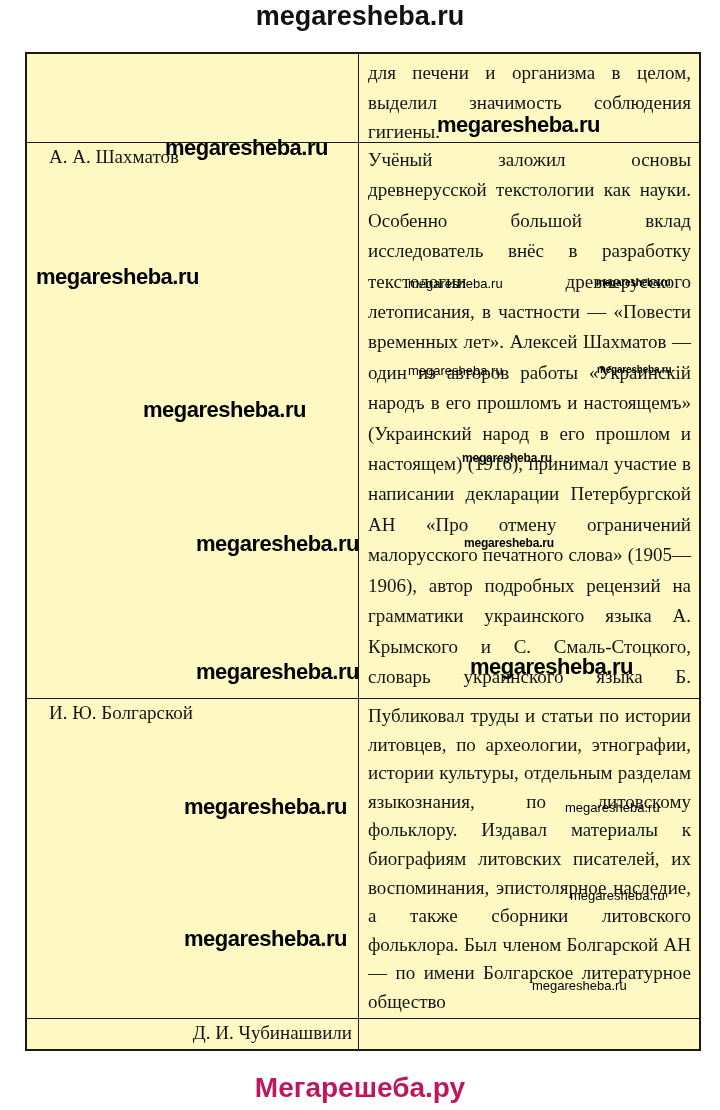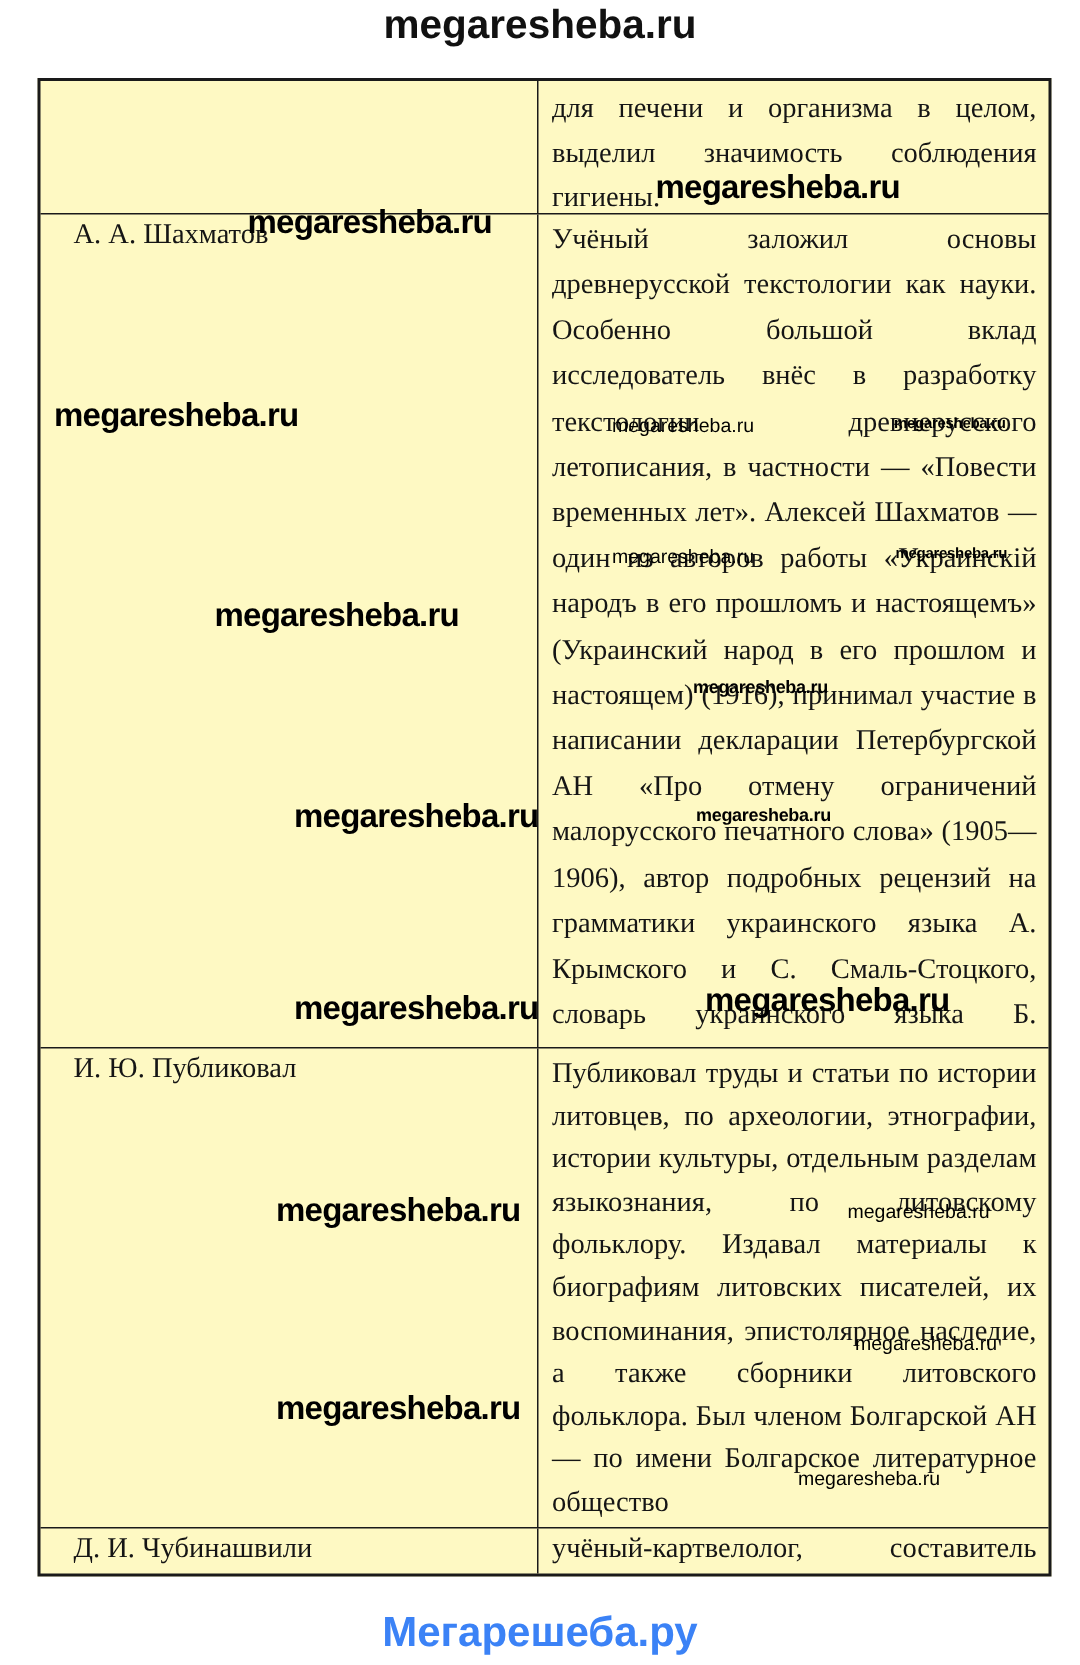--- a/index.html
+++ b/index.html
@@ -18,21 +18,21 @@
     text-align:center;
     font-family:"Liberation Sans", sans-serif;
     font-weight:700;font-size:27px;line-height:30px;
     color:#111;
   }
   .site-footer{
     position:absolute;top:1072px;left:0;width:100%;
     text-align:center;
     font-family:"Liberation Sans", sans-serif;
     font-weight:700;font-size:28px;line-height:32px;
-    color:#3b82f6;
+    color:#be185d;
   }
   
   .ref-table{
     position:absolute;left:25px;top:52px;width:676px;
     border:2px solid #1a1a1a;
     box-sizing:border-box;
     background:#fef9c3;
   }
   .row{display:flex;box-sizing:border-box;border-top:1.5px solid #1a1a1a;}
   .row-1{height:88px;border-top:none;}
@@ -49,21 +49,21 @@
   .cell.right{
     flex:1;
     padding:3px 8px 0 9px;
     font-size:19px;
     text-align:justify;
   }
   .row-1 .right{line-height:29.5px;padding-top:4px;}
   .row-2 .right{line-height:30.4px;padding-top:2px;}
   .row-3 .right{line-height:28.6px;padding-top:3px;}
   .row-4 .right{line-height:25px;padding-top:1px;text-align-last:justify;}
-  .row-4 .left{line-height:25px;padding-top:1px;}
+  .row-4 .left{line-height:25px;padding-top:1px;text-align:right;}
   
   .wm{
     position:absolute;
     font-family:"Liberation Sans", sans-serif;
     color:#000;
     white-space:nowrap;
     line-height:1;
     z-index:5;
   }
   .wm-b{font-size:22px;font-weight:700;letter-spacing:-0.5px;}
@@ -84,27 +84,26 @@
       <div class="cell left"></div>
       <div class="cell right">для печени и организма в целом, выделил значимость соблюдения гигиены.</div>
     </div>
 
     <div class="row row-2">
       <div class="cell left">А. А. Шахматов</div>
       <div class="cell right">Учёный заложил основы древнерусской текстологии как науки. Особенно большой вклад исследователь внёс в разработку текстологии древнерусского летописания, в частности — «Повести временных лет». Алексей Шахматов — один из авторов работы «Украинскій народъ в его прошломъ и настоящемъ» (Украинский народ в его прошлом и настоящем) (1916), принимал участие в написании декларации Петербургской АН «Про отмену ограничений малорусского печатного слова» (1905—1906), автор подробных рецензий на грамматики украинского языка А. Крымского и С. Смаль-Стоцкого, словарь украинского языка Б. Гринченко.</div>
     </div>
 
     <div class="row row-3">
-      <div class="cell left">И. Ю. Публиковал</div>
+      <div class="cell left">И. Ю. Болгарской</div>
       <div class="cell right">Публиковал труды и статьи по истории литовцев, по археологии, этнографии, истории культуры, отдельным разделам языкознания, по литовскому фольклору. Издавал материалы к биографиям литовских писателей, их воспоминания, эпистолярное наследие, а также сборники литовского фольклора. Был членом Болгарской АН — по имени Болгарское литературное общество</div>
     </div>
 
     <div class="row row-4">
       <div class="cell left">Д. И. Чубинашвили</div>
-      <div class="cell right">учёный-картвелолог, составитель</div>
     </div>
 
   </div>
 
   <div id="watermark-layer">
       <div class="wm wm-b" style="left: 437px; top: 114px;">megaresheba.ru</div>
       <div class="wm wm-b" style="left: 165px; top: 137px;">megaresheba.ru</div>
       <div class="wm wm-b" style="left: 36px; top: 266px;">megaresheba.ru</div>
       <div class="wm wm-m" style="left: 408px; top: 277px;">megaresheba.ru</div>
       <div class="wm wm-xs" style="left: 596px; top: 278px;">megaresheba.ru</div>

